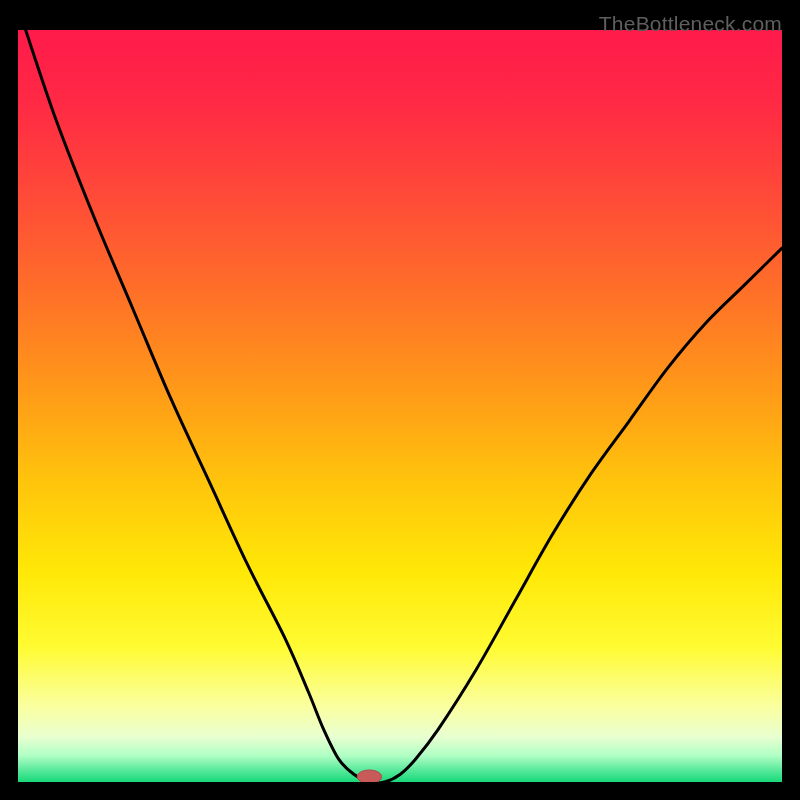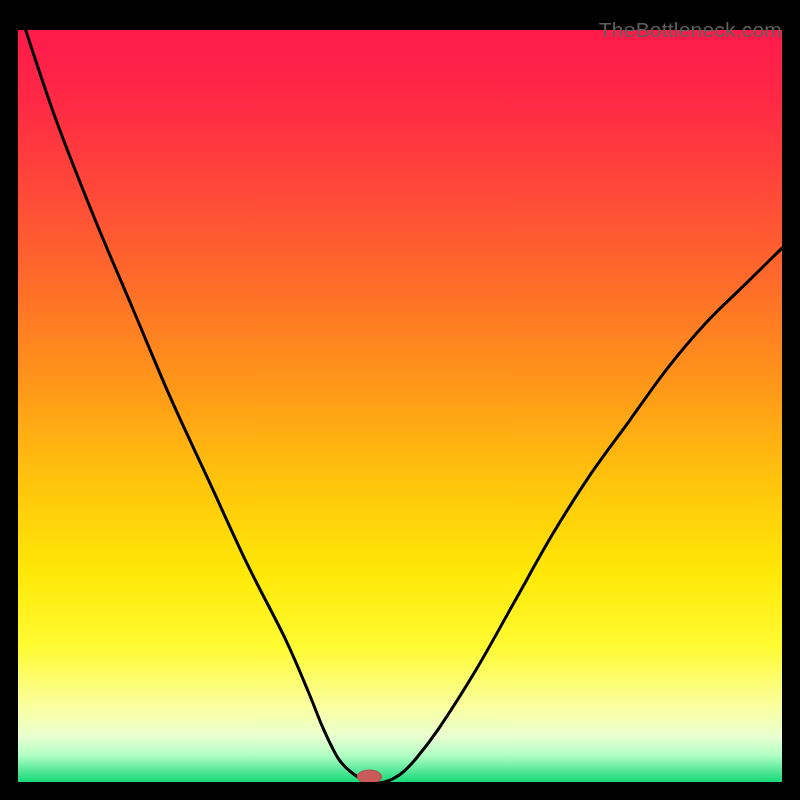--- a/index.html
+++ b/index.html
@@ -12,21 +12,21 @@
     font-family: Arial, Helvetica, sans-serif;
   }
   .frame {
     position: relative;
     width: 800px;
     height: 800px;
     background: #000;
   }
   .watermark {
     position: absolute;
-    top: 18px;
+    top: 12px;
     right: 18px;
     color: #5f5f5f;
     font-size: 21px;
     font-weight: 500;
     letter-spacing: 0.2px;
     z-index: 5;
   }
   .plot {
     position: absolute;
     left: 18px;

